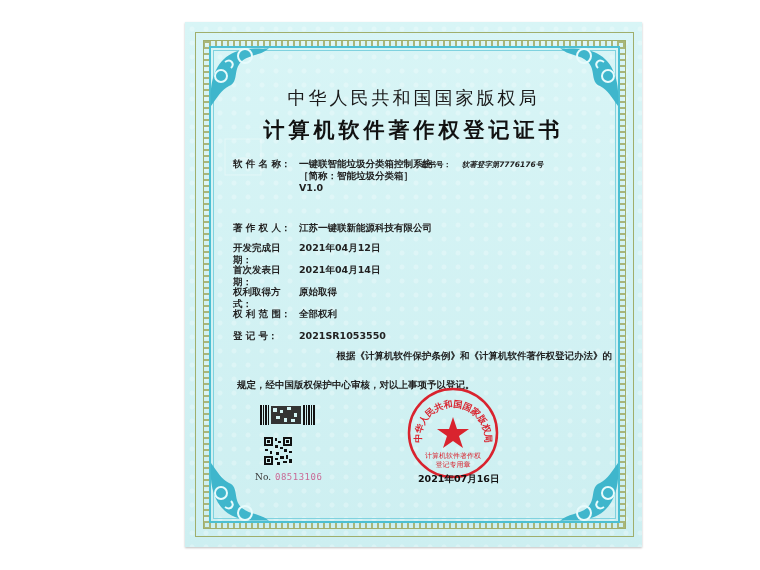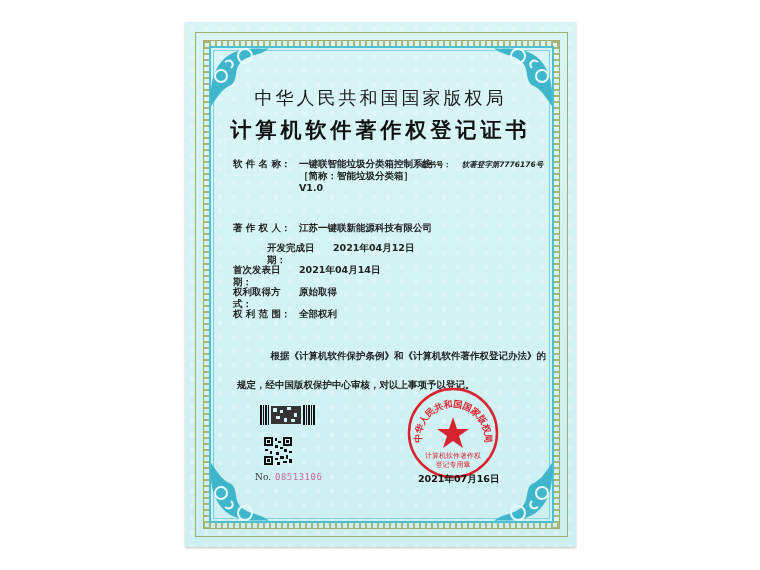--- a/index.html
+++ b/index.html
@@ -1,21 +1,21 @@
 <!DOCTYPE html>
 <html><head>
 <meta charset="utf-8">
 <style>
   html, body { margin: 0; padding: 0; }
   body {
     width: 760px; height: 570px; background: #ffffff; position: relative; overflow: hidden;
     font-family: "DejaVu Serif", "Liberation Serif", serif;
   }
   .paper {
-    position: absolute; left: 185px; top: 22px; width: 391px; height: 525px;
+    position: absolute; left: 185px; top: 22px; width: 457px; height: 525px;
     background: #d4f3f4;
     background-image:
       radial-gradient(circle at 50% 50%, rgba(255,255,255,0.25) 0 2px, transparent 3px),
       linear-gradient(180deg, #d8f5f6, #cdeff1);
     background-size: 14px 14px, 100% 100%;
     box-shadow: 0 1px 2px rgba(0,0,0,0.25);
   }
   .fret {
     position: absolute; left: 10px; top: 10px; right: 8px; bottom: 10px;
     border: 8px solid transparent;
@@ -147,36 +147,39 @@
       <div>一键联智能垃圾分类箱控制系统</div>
       <div>［简称：智能垃圾分类箱］</div>
       <div>V1.0</div>
     </span>
   </div>
 
   <div class="field" style="top:180px;margin-top:20px;">
     <span class="lbl">著 作 权 人：</span><span class="val">江苏一键联新能源科技有限公司</span>
   </div>
 
-  <div class="field" style="top:220px;margin-left:34px;">
+  <div class="field" style="top:220px;">
     <span class="lbl">开发完成日期：</span><span class="val">2021年04月12日</span>
   </div>
 
   <div class="field" style="top:242px;">
     <span class="lbl">首次发表日期：</span><span class="val">2021年04月14日</span>
   </div>
 
   <div class="field" style="top:264px;">
     <span class="lbl">权利取得方式：</span><span class="val">原始取得</span>
   </div>
 
   <div class="field" style="top:286px;">
     <span class="lbl">权 利 范 围：</span><span class="val">全部权利</span>
   </div>
 
+  <div class="field" style="top:308px;">
+    <span class="lbl">登    记    号：</span><span class="val">2021SR1053550</span>
+  </div>
 
   <div class="para" style="top:328px; text-indent:20px;text-align:right;">根据《计算机软件保护条例》和《计算机软件著作权登记办法》的</div>
   <div class="para" style="top:357px;">规定，经中国版权保护中心审核，对以上事项予以登记。</div>
 
   <div class="barcode">
     <svg viewBox="0 0 56 20" preserveAspectRatio="none">
       <rect x="0" y="0" width="2" height="20" fill="#111"></rect>
         <rect x="3" y="0" width="1" height="20" fill="#111"></rect>
         <rect x="5" y="0" width="2" height="20" fill="#111"></rect>
         <rect x="8" y="0" width="1" height="20" fill="#111"></rect>

